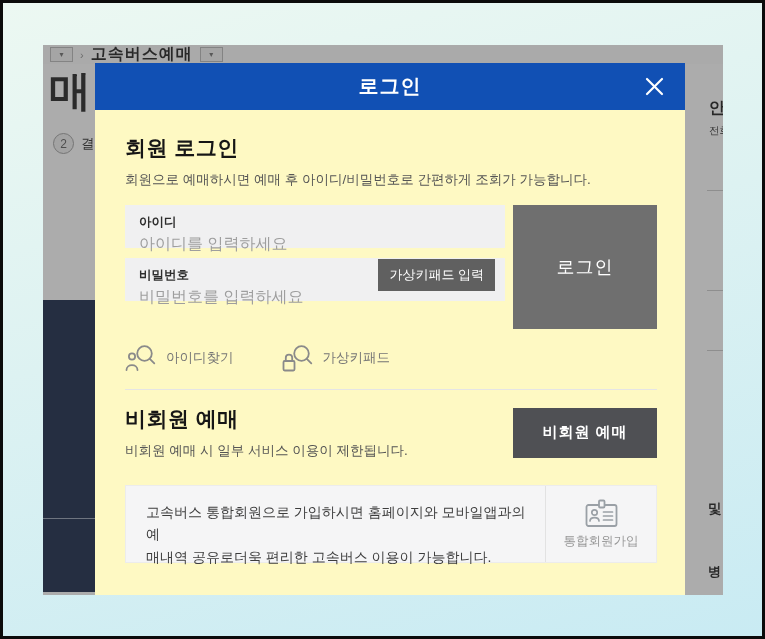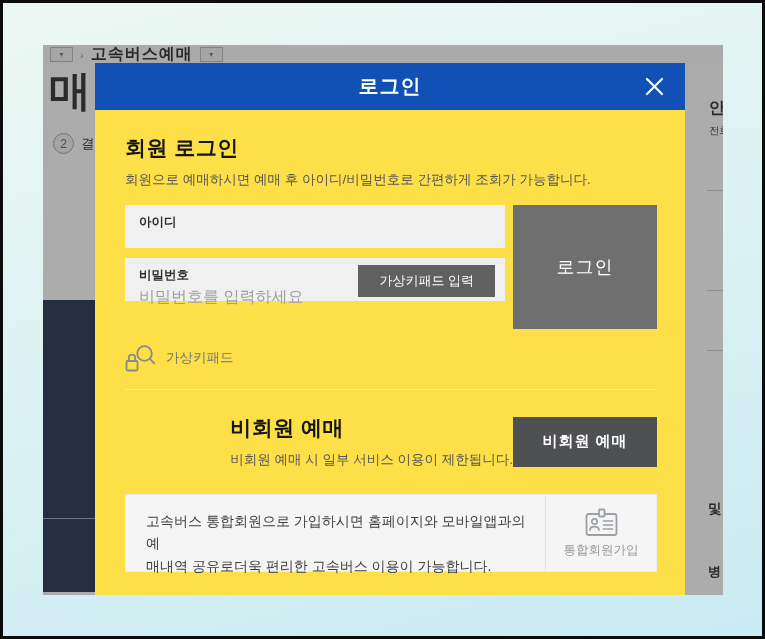--- a/index.html
+++ b/index.html
@@ -41,21 +41,21 @@
   .bg-right { position:absolute; right:0; top:0; width:16px; height:100%; }
   .r-title { position:absolute; top:53px; left:2px; font-size:16px; font-weight:800; color:#101010; white-space:nowrap; }
   .r-sub { position:absolute; top:79px; left:2px; font-size:10.5px; color:#2e2e2e; white-space:nowrap; }
   .r-line { position:absolute; left:0; right:0; border-top:1px solid #c9c9c9; }
   .r-fare { position:absolute; top:455px; left:1px; font-size:13.5px; font-weight:bold; color:#101010; white-space:nowrap; }
   .r-partial { position:absolute; top:518px; left:1px; font-size:13px; font-weight:bold; color:#101010; }
   .dim { position:absolute; inset:0; background:rgba(72,72,72,0.45); }
   
   .modal {
     position:absolute; left:52px; top:18px; width:590px; height:532px;
-    background:#fde047; z-index:5; display:flex; flex-direction:column;
+    background:#fef9c3; z-index:5; display:flex; flex-direction:column;
   }
   .modal-header {
     height:47px; flex:none; background:#1150b4; position:relative;
     display:flex; align-items:center; justify-content:center;
   }
   .modal-title { color:#ffffff; font-size:20px; font-weight:700; letter-spacing:1px; }
   .modal-close { position:absolute; right:20px; top:13px; width:21px; height:21px; cursor:pointer; }
   .modal-body { padding:24px 28px 0 30px; }
   .section-heading { font-size:21px; font-weight:800; color:#161616; margin:0; letter-spacing:0.5px; }
   .section-desc { font-size:13.5px; color:#555; margin:9px 0 0; }
@@ -63,34 +63,34 @@
   .fields { width:380px; flex:none; display:flex; flex-direction:column; gap:10px; }
   .field { background:#f0f0f1; height:43px; padding:9px 14px; position:relative; }
   .field-label { display:block; font-size:12.5px; font-weight:700; color:#2e2e2e; }
   .field-input {
     display:block; border:none; background:transparent; outline:none;
     font-size:16px; color:#333; width:58%; padding:0; margin-top:4px;
     font-family:"Liberation Sans", sans-serif;
   }
   .field-input::placeholder { color:#9e9e9e; opacity:1; }
   .keypad-btn {
-    position:absolute; right:10px; bottom:4px; background:#606060; color:#fff;
-    font-size:13px; border:none; padding:7px 21px; cursor:pointer;
+    position:absolute; right:10px; bottom:10px; background:#606060; color:#fff;
+    font-size:13px; border:none; padding:7px 11px; cursor:pointer;
     font-family:"Liberation Sans", sans-serif;
   }
   .login-btn {
     flex:1; height:124px; background:#6f6f6f; color:#fff; border:none;
     font-size:18px; letter-spacing:1px; cursor:pointer;
     font-family:"Liberation Sans", sans-serif;
   }
   .find-row { display:flex; gap:48px; margin-top:14px; align-items:center; }
   .find-item { display:flex; align-items:center; gap:10px; cursor:pointer; }
   .find-label { font-size:13.5px; color:#767676; }
   .section-divider { border:none; border-top:1px solid #e5e5e5; margin:17px 0 0; }
-  .nonmember-row { display:flex; justify-content:flex-end; align-items:center; margin-top:24px; }
+  .nonmember-row { display:flex; justify-content:space-between; align-items:center; margin-top:15px; }
   .nonmember-btn {
     width:144px; height:50px; flex:none; background:#4f5054; color:#fff;
     font-size:15px; font-weight:700; border:none; cursor:pointer; letter-spacing:1px;
     font-family:"Liberation Sans", sans-serif;
   }
   .info-box {
     margin-top:25px; height:78px; background:#f5f5f6; border:1px solid #ececec;
     display:flex; align-items:stretch;
   }
   .info-text { flex:1; padding:15px 8px 0 20px; font-size:14px; color:#3d3d3d; line-height:1.6; }
@@ -147,31 +147,43 @@
       </div>
 
       <div class="modal-body">
         <h2 class="section-heading">회원 로그인</h2>
         <p class="section-desc">회원으로 예매하시면 예매 후 아이디/비밀번호로 간편하게 조회가 가능합니다.</p>
 
         <div class="login-grid">
           <div class="fields">
             <div class="field">
               <label class="field-label">아이디</label>
+              <input class="field-input" type="text" placeholder="아이디를 입력하세요" style="">
             </div>
             <div class="field">
               <label class="field-label">비밀번호</label>
               <input class="field-input" type="password" placeholder="비밀번호를 입력하세요" style="">
               <button class="keypad-btn">가상키패드 입력</button>
             </div>
           </div>
           <button class="login-btn">로그인</button>
         </div>
 
         <div class="find-row">
+          <span class="find-item">
+            <span>
+              <svg class="icon-svg" width="31" height="29" viewBox="0 0 31 29">
+                <circle cx="7" cy="13.5" r="3.1" fill="none" stroke="#8a8a8a" stroke-width="1.8"></circle>
+                <path d="M1.5,27 C1.5,20.5 12.5,20.5 12.5,27" fill="none" stroke="#8a8a8a" stroke-width="1.8" stroke-linecap="round"></path>
+                <circle cx="19.5" cy="10.5" r="7.3" fill="none" stroke="#8a8a8a" stroke-width="1.8"></circle>
+                <line x1="24.8" y1="15.8" x2="29.3" y2="20.3" stroke="#8a8a8a" stroke-width="1.8" stroke-linecap="round"></line>
+              </svg>
+            </span>
+            <span class="find-label">아이디찾기</span>
+          </span>
           <span class="find-item">
             <span>
               <svg class="icon-svg" width="31" height="29" viewBox="0 0 31 29">
                 <rect x="1.5" y="18" width="11" height="9.5" rx="1.2" fill="none" stroke="#8a8a8a" stroke-width="1.8"></rect>
                 <path d="M3.8,18 v-3.2 a3.2,3.2 0 0 1 6.4,0 v3.2" fill="none" stroke="#8a8a8a" stroke-width="1.8"></path>
                 <circle cx="19.5" cy="10.5" r="7.3" fill="none" stroke="#8a8a8a" stroke-width="1.8"></circle>
                 <line x1="24.8" y1="15.8" x2="29.3" y2="20.3" stroke="#8a8a8a" stroke-width="1.8" stroke-linecap="round"></line>
               </svg>
             </span>
             <span class="find-label">가상키패드</span>

